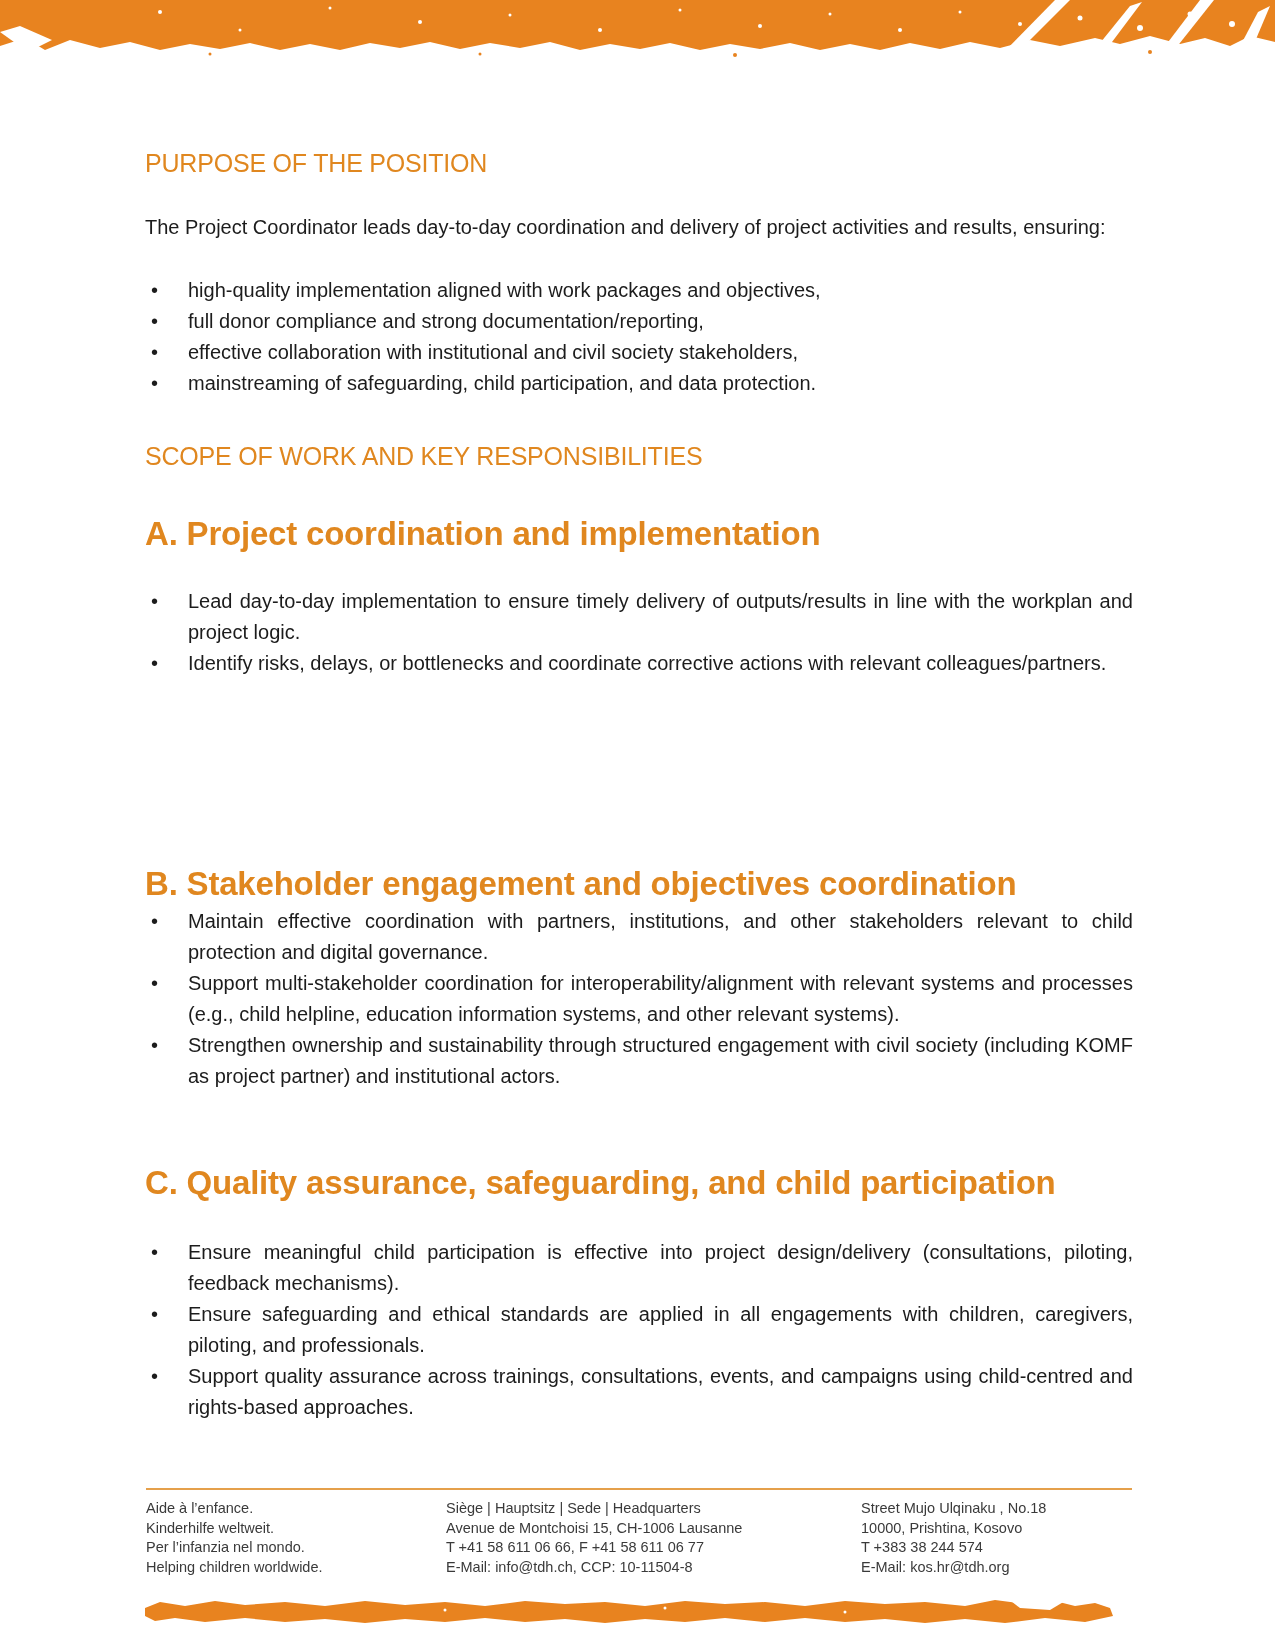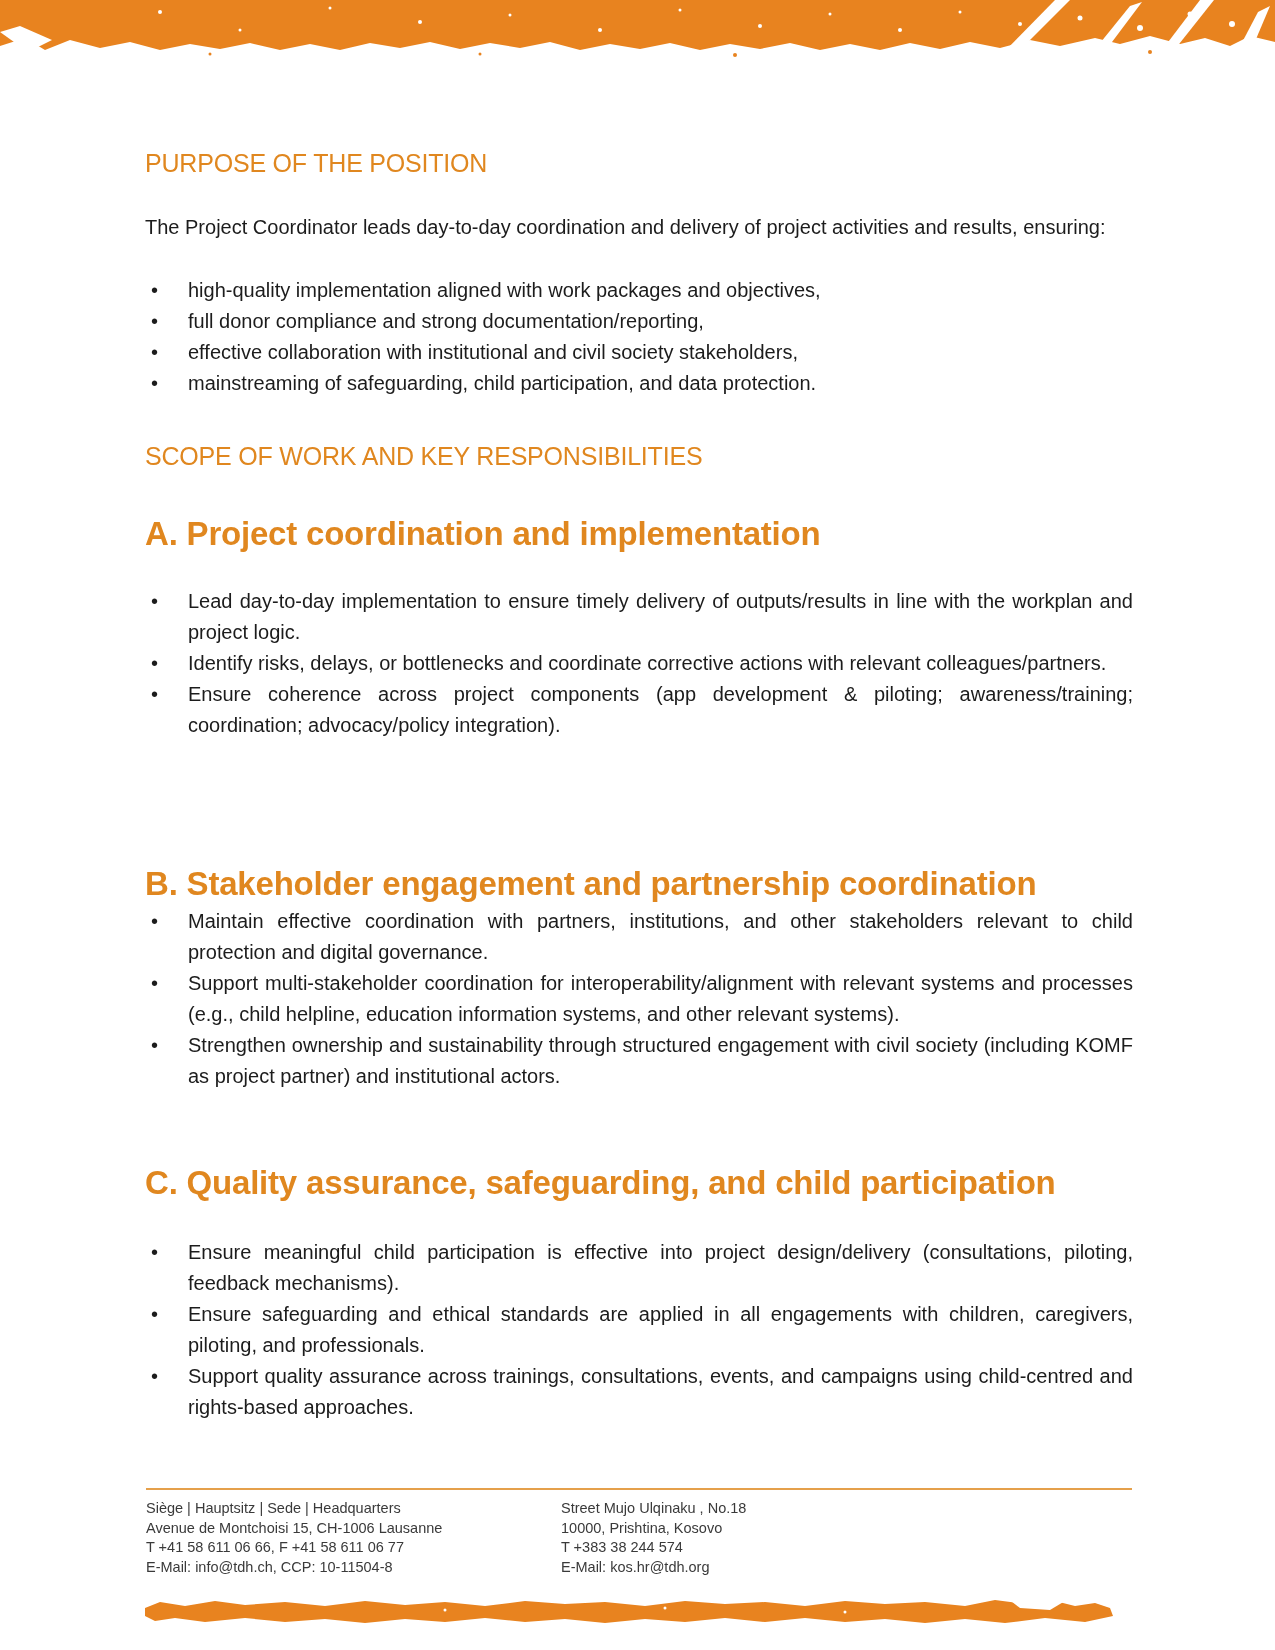--- a/index.html
+++ b/index.html
@@ -104,42 +104,47 @@
     <li>mainstreaming of safeguarding, child participation, and data protection.</li>
   </ul>
 
   <h1 class="abs doc-h1" style="top:441px;">SCOPE OF WORK AND KEY RESPONSIBILITIES</h1>
 
   <h2 class="abs doc-h2" style="top:519px;">A. Project coordination and implementation</h2>
 
   <ul class="abs doc-list" style="top:586px;">
     <li>Lead day-to-day implementation to ensure timely delivery of outputs/results in line with the workplan and project logic.</li>
     <li>Identify risks, delays, or bottlenecks and coordinate corrective actions with relevant colleagues/partners.</li>
-    <li>Ensure coherence across project components (app development &amp; piloting; awareness/training; coordination; advocacy/policy integration).</li>
   </ul>
 
-  <h2 class="abs doc-h2" style="top:869px;">B. Stakeholder engagement and partnership coordination</h2>
+  <h2 class="abs doc-h2" style="top:869px;">B. Stakeholder engagement and objectives coordination</h2>
 
   <ul class="abs doc-list" style="top:906px;">
     <li>Maintain effective coordination with partners, institutions, and other stakeholders relevant to child protection and digital governance.</li>
     <li>Support multi-stakeholder coordination for interoperability/alignment with relevant systems and processes (e.g., child helpline, education information systems, and other relevant systems).</li>
     <li>Strengthen ownership and sustainability through structured engagement with civil society (including KOMF as project partner) and institutional actors.</li>
   </ul>
 
   <h2 class="abs doc-h2" style="top:1168px;">C. Quality assurance, safeguarding, and child participation</h2>
 
   <ul class="abs doc-list" style="top:1237px;">
     <li>Ensure meaningful child participation is effective into project design/delivery (consultations, piloting, feedback mechanisms).</li>
     <li>Ensure safeguarding and ethical standards are applied in all engagements with children, caregivers, piloting, and professionals.</li>
     <li>Support quality assurance across trainings, consultations, events, and campaigns using child-centred and rights-based approaches.</li>
   </ul>
 
   <div class="footer-rule"></div>
 
   <div class="footer">
+    <div class="col1">
+      <div>Aide à l’enfance.</div>
+      <div>Kinderhilfe weltweit.</div>
+      <div>Per l’infanzia nel mondo.</div>
+      <div>Helping children worldwide.</div>
+    </div>
     <div class="col2">
       <div>Siège | Hauptsitz | Sede | Headquarters</div>
       <div>Avenue de Montchoisi 15, CH-1006 Lausanne</div>
       <div>T +41 58 611 06 66, F +41 58 611 06 77</div>
       <div>E-Mail: info@tdh.ch, CCP: 10-11504-8</div>
     </div>
     <div class="col3">
       <div>Street Mujo Ulqinaku , No.18</div>
       <div>10000, Prishtina, Kosovo</div>
       <div>T +383 38 244 574</div>

